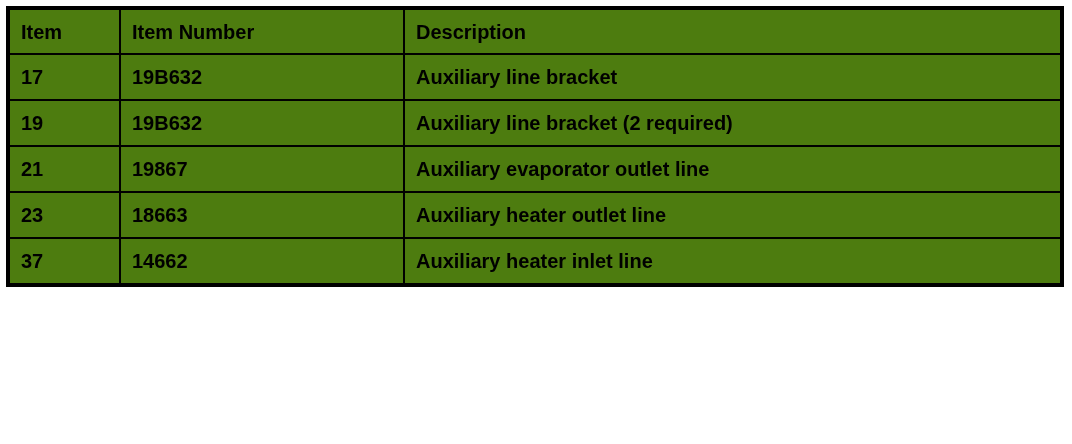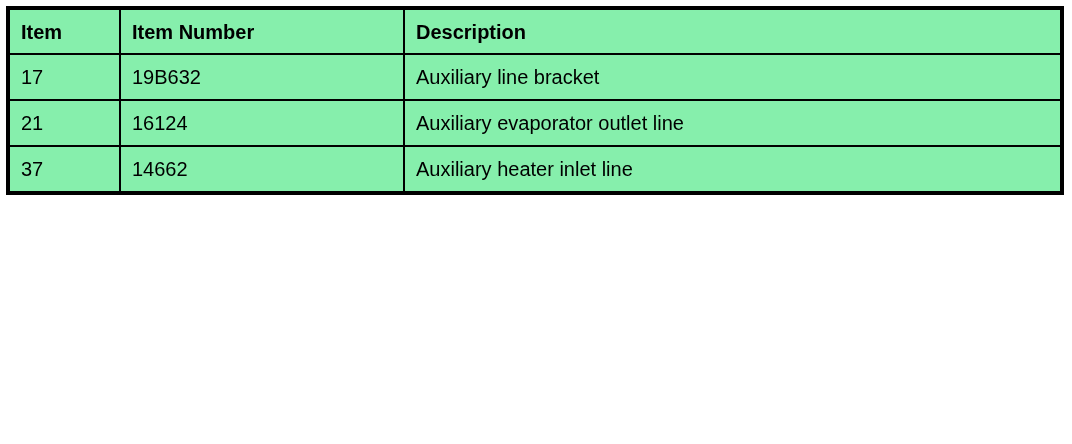--- a/index.html
+++ b/index.html
@@ -12,21 +12,21 @@
     width: 1072px;
     height: 444px;
     background: #ffffff;
     box-sizing: border-box;
     padding: 6px 0 0 6px;
   }
   table.parts-table {
     border-collapse: collapse;
     table-layout: fixed;
     width: 1054px;
-    background: #86efac;
+    background: #4d7c0f;
     color: #000000;
     padding-left: 6px;
   }
   table.parts-table,
   table.parts-table th,
   table.parts-table td {
     border: 2px solid #000000;
   }
   table.parts-table {
     border-width: 4px;
@@ -38,21 +38,21 @@
     font-size: 20px;
     line-height: 1;
     white-space: nowrap;
     overflow: hidden;
   }
   thead th {
     font-weight: bold;
     height: 43px;
   }
   tbody td {
-    font-weight: normal;
+    font-weight: bold;
     height: 44px;
   }
   col.col-item { width: 112px; }
   col.col-part { width: 284px; }
   col.col-desc { width: 658px; }
 </style>
 </head>
 <body>
 
 <div class="page">
@@ -69,23 +69,33 @@
         <th>Description</th>
       </tr>
     </thead>
     <tbody>
       <tr>
         <td>17</td>
         <td>19B632</td>
         <td>Auxiliary line bracket</td>
       </tr>
       <tr>
+        <td>19</td>
+        <td>19B632</td>
+        <td>Auxiliary line bracket (2 required)</td>
+      </tr>
+      <tr>
         <td>21</td>
-        <td>16124</td>
+        <td>19867</td>
         <td>Auxiliary evaporator outlet line</td>
+      </tr>
+      <tr>
+        <td>23</td>
+        <td>18663</td>
+        <td>Auxiliary heater outlet line</td>
       </tr>
       <tr>
         <td>37</td>
         <td>14662</td>
         <td>Auxiliary heater inlet line</td>
       </tr>
     </tbody>
   </table>
 </div>
 

